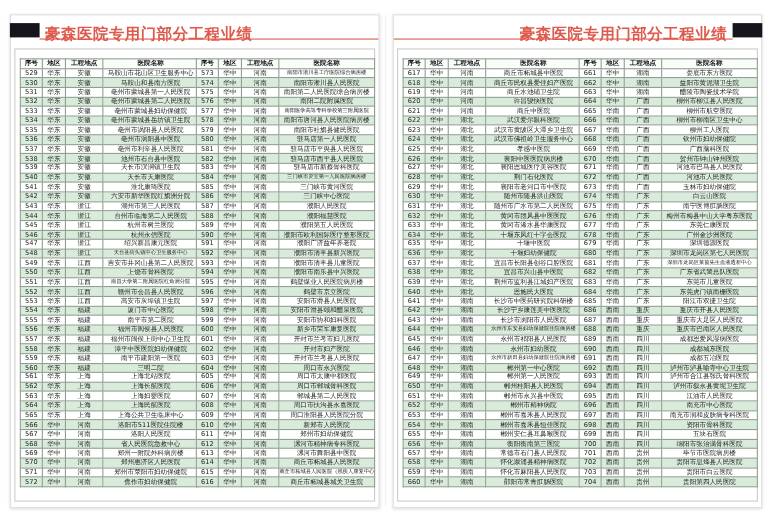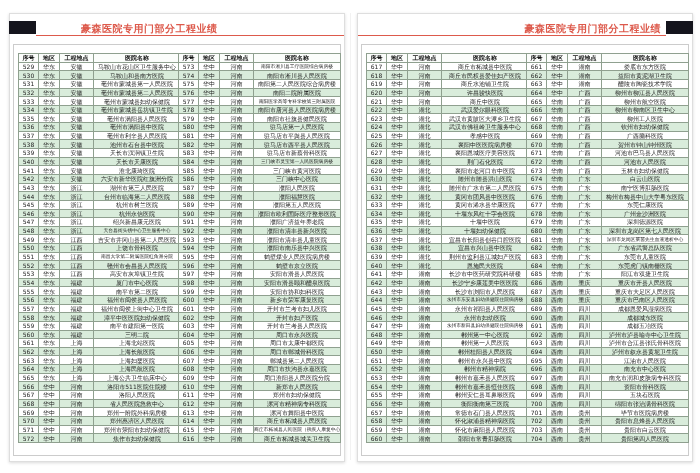--- a/index.html
+++ b/index.html
@@ -5,22 +5,22 @@
   html,body{margin:0;padding:0;background:#ffffff;width:700px;height:473px;overflow:hidden;
     font-family:"DejaVu Sans","Liberation Sans",sans-serif;}
   .canvas{position:relative;width:700px;height:473px;background:#fff;}
   .page{position:absolute;top:13px;width:334px;height:447px;background:#fff;
     border:1px solid #dedede;box-shadow:0 1px 3px rgba(0,0,0,.15);}
   .page.left{left:9px;}
   .page.right{left:357px;}
   .corner-block{position:absolute;top:7px;width:27px;height:13px;background:#15151d;}
   .page.left .corner-block{left:-1px;}
   .page.right .corner-block{right:-1px;}
-  .page-title{position:absolute;top:8px;font-size:10px;font-weight:bold;color:#dd5a4c;
-    letter-spacing:.5px;white-space:nowrap;margin-left:40px;}
+  .page-title{position:absolute;top:8px;font-size:14px;font-weight:bold;color:#dd5a4c;
+    letter-spacing:.5px;white-space:nowrap;}
   .page.left .page-title{left:31px;}
   .page.right .page-title{right:31px;}
   .title-rule{position:absolute;top:21px;height:1px;background:#dd5a4c;}
   .page.left .title-rule{left:26px;right:0;}
   .page.right .title-rule{left:0;right:26px;}
   .sheet-frame{position:absolute;top:30px;left:3px;right:3px;bottom:5px;border:1px solid #cccccc;}
   .tbl{position:absolute;top:8px;border-collapse:collapse;table-layout:fixed;width:158px;
     background:#fff;}
   .tbl.first{left:4px;}
   .tbl.second{left:164px;}

